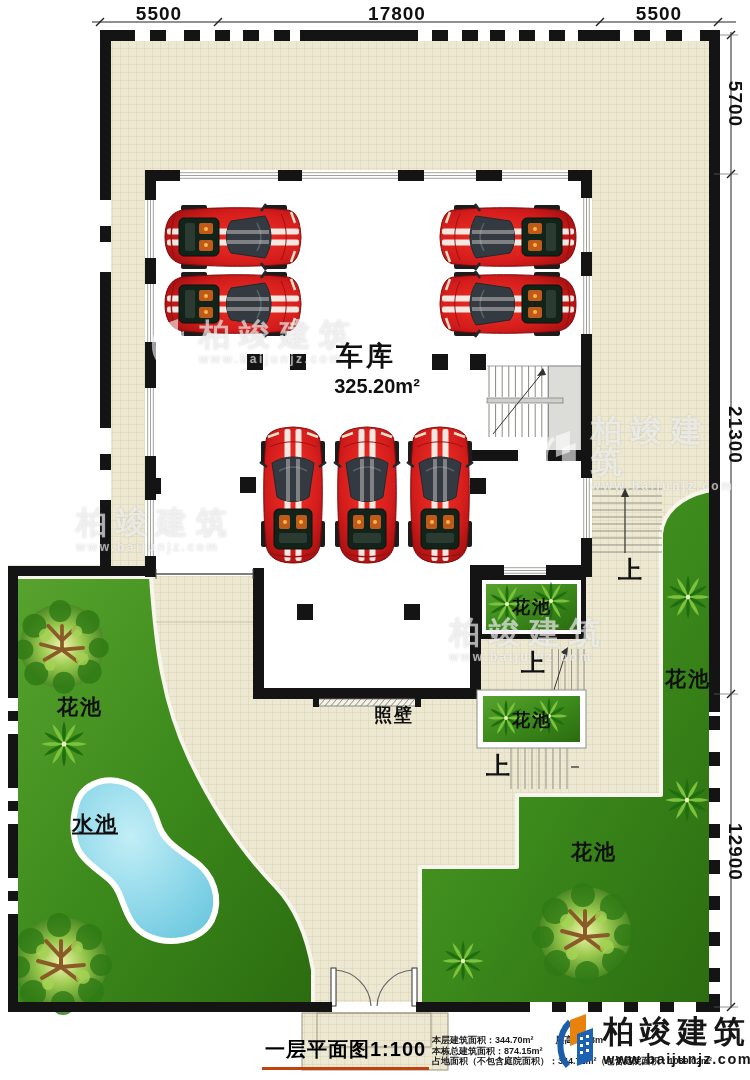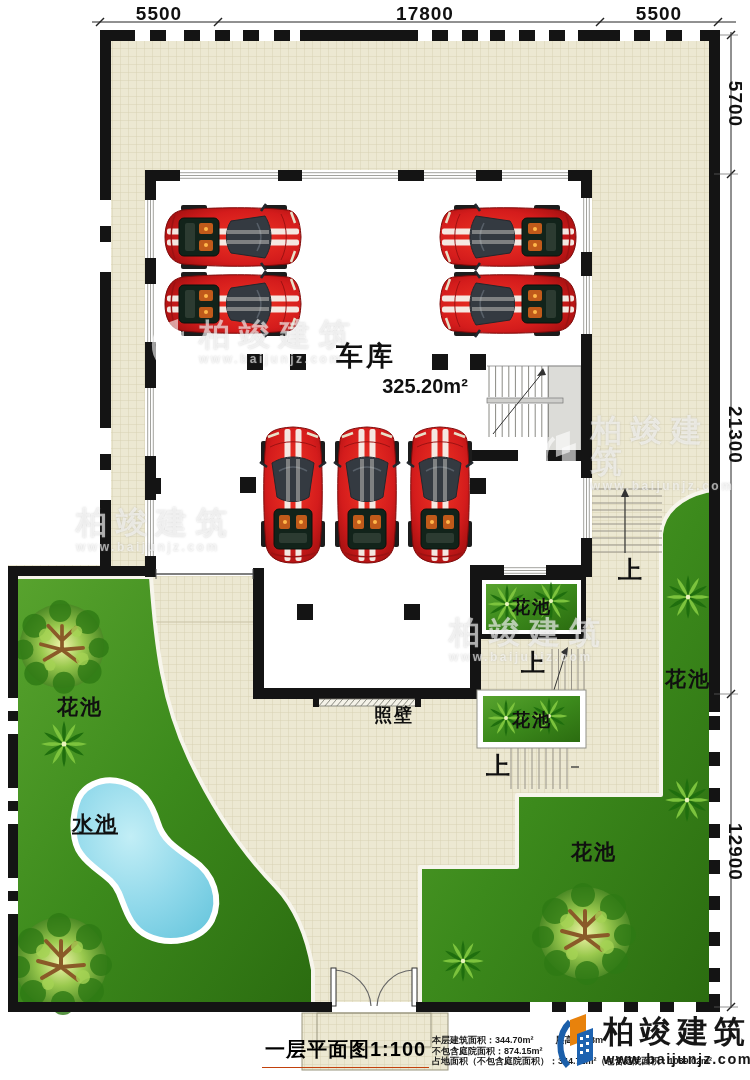--- a/index.html
+++ b/index.html
@@ -13,21 +13,21 @@
   .lbl-garden{font-size:21px;letter-spacing:2px;}
   .lbl-small{font-size:18px;letter-spacing:2px;}
   .lbl-up{font-size:24px;}
   .dim{font-size:19px;letter-spacing:1px;}
   .dim-v{transform:translate(-50%,-50%) rotate(90deg);}
   .wm{position:absolute;display:flex;align-items:center;gap:9px;color:rgba(255,255,255,0.60);
       pointer-events:none;text-shadow:0 0 2px rgba(130,130,130,0.35);}
   .wm .wm-name{font-size:31px;font-weight:bold;letter-spacing:9px;line-height:1;}
   .wm .wm-url{font-size:12px;font-weight:bold;letter-spacing:2.5px;margin-top:3px;line-height:1;}
   .titleblock{position:absolute;left:262px;top:1036px;font-size:20px;font-weight:bold;color:#000;
-      border-bottom:1px solid #c2410c;padding:0 3px 4px 3px;letter-spacing:1px;}
+      border-bottom:3px solid #c2410c;padding:0 3px 4px 3px;letter-spacing:1px;}
   .infoblock{position:absolute;left:432px;top:1035px;width:300px;color:#1a1a1a;font-size:9px;
       line-height:10.5px;font-weight:bold;}
   .infoblock .row1{display:flex;gap:22px;}
   .brand{position:absolute;left:556px;top:1010px;display:flex;align-items:center;gap:7px;color:#161616;}
   .brand-text{display:flex;flex-direction:column;}
   .brand-name{font-size:31px;font-weight:bold;letter-spacing:6px;line-height:1;}
   .brand-url{font-size:14.5px;font-weight:bold;letter-spacing:1.5px;margin-top:5px;line-height:1;}
 </style>
 </head>
 <body>
@@ -432,28 +432,28 @@
     <path d="M16,6 L30,1 L30,22 L16,27 Z" fill="rgba(255,255,255,0.6)"></path>
     <path d="M22,18 L36,13 L36,40 L22,45 Z" fill="rgba(255,255,255,0.6)"></path>
   </svg>
   <div>
         <div class="wm-name">柏竣建筑</div>
        <div class="wm-url">www.baijunjz.com</div>
       </div>
 </div>
 
 <div class="lbl dim" style="left:159px;top:13px;">5500</div>
-<div class="lbl dim" style="left:425px;top:13px;">17800</div>
+<div class="lbl dim" style="left:397px;top:13px;">17800</div>
 <div class="lbl dim" style="left:659px;top:13px;">5500</div>
 <div class="lbl dim dim-v" style="left:735px;top:104px;">5700</div>
 <div class="lbl dim dim-v" style="left:735px;top:435px;">21300</div>
 <div class="lbl dim dim-v" style="left:735px;top:852px;">12900</div>
 
 <div class="lbl lbl-room" style="left:366px;top:358px;font-family:Liberation Mono, monospace;">车库</div>
-<div class="lbl lbl-area" style="left:377px;top:386px;margin-left:48px;">325.20m²</div>
+<div class="lbl lbl-area" style="left:377px;top:386px;">325.20m²</div>
 <div class="lbl lbl-garden" style="left:80px;top:706px;">花池</div>
 <div class="lbl lbl-small" style="left:532px;top:607px;">花池</div>
 <div class="lbl lbl-small" style="left:532px;top:720px;">花池</div>
 <div class="lbl lbl-garden" style="left:688px;top:678px;">花池</div>
 <div class="lbl lbl-garden" style="left:594px;top:851px;">花池</div>
 <div class="lbl lbl-garden" style="left:95px;top:823px;text-decoration:underline;">水池</div>
 <div class="lbl lbl-small" style="left:366px;top:715px;margin-left:28px;">照壁</div>
 <div class="lbl lbl-up" style="left:630px;top:570px;">上</div>
 <div class="lbl lbl-up" style="left:533px;top:663px;">上</div>
 <div class="lbl lbl-up" style="left:498px;top:766px;">上</div>
@@ -462,21 +462,21 @@
 <div class="infoblock">
   <div class="row1">
     <span>
       <span>本层建筑面积：</span><span>344.70m²</span>
     </span>
     <span>
       <span>层高：</span><span>3.3m</span>
     </span>
   </div>
   <div>
-    <span>不包含庭院面积：</span><span>874.15m²</span>
+    <span>本栋总建筑面积：</span><span>874.15m²</span>
   </div>
   <div>占地面积（不包含庭院面积）：344.72m²（包含庭院面积：1089.02m²</div>
 </div>
 
 <div class="brand">
   <svg width="40" height="62" viewBox="0 0 40 62">
     <path d="M12,56 C2,46 1,24 14,12" stroke="#1b5faa" stroke-width="6" fill="none"></path>
     <path d="M14,10 L30,4 L30,30 L14,36 Z" fill="#e8820c"></path>
     <path d="M21,24 L37,18 L37,50 L21,56 Z" fill="#1d62b0"></path>
     <g fill="#ffffff">

